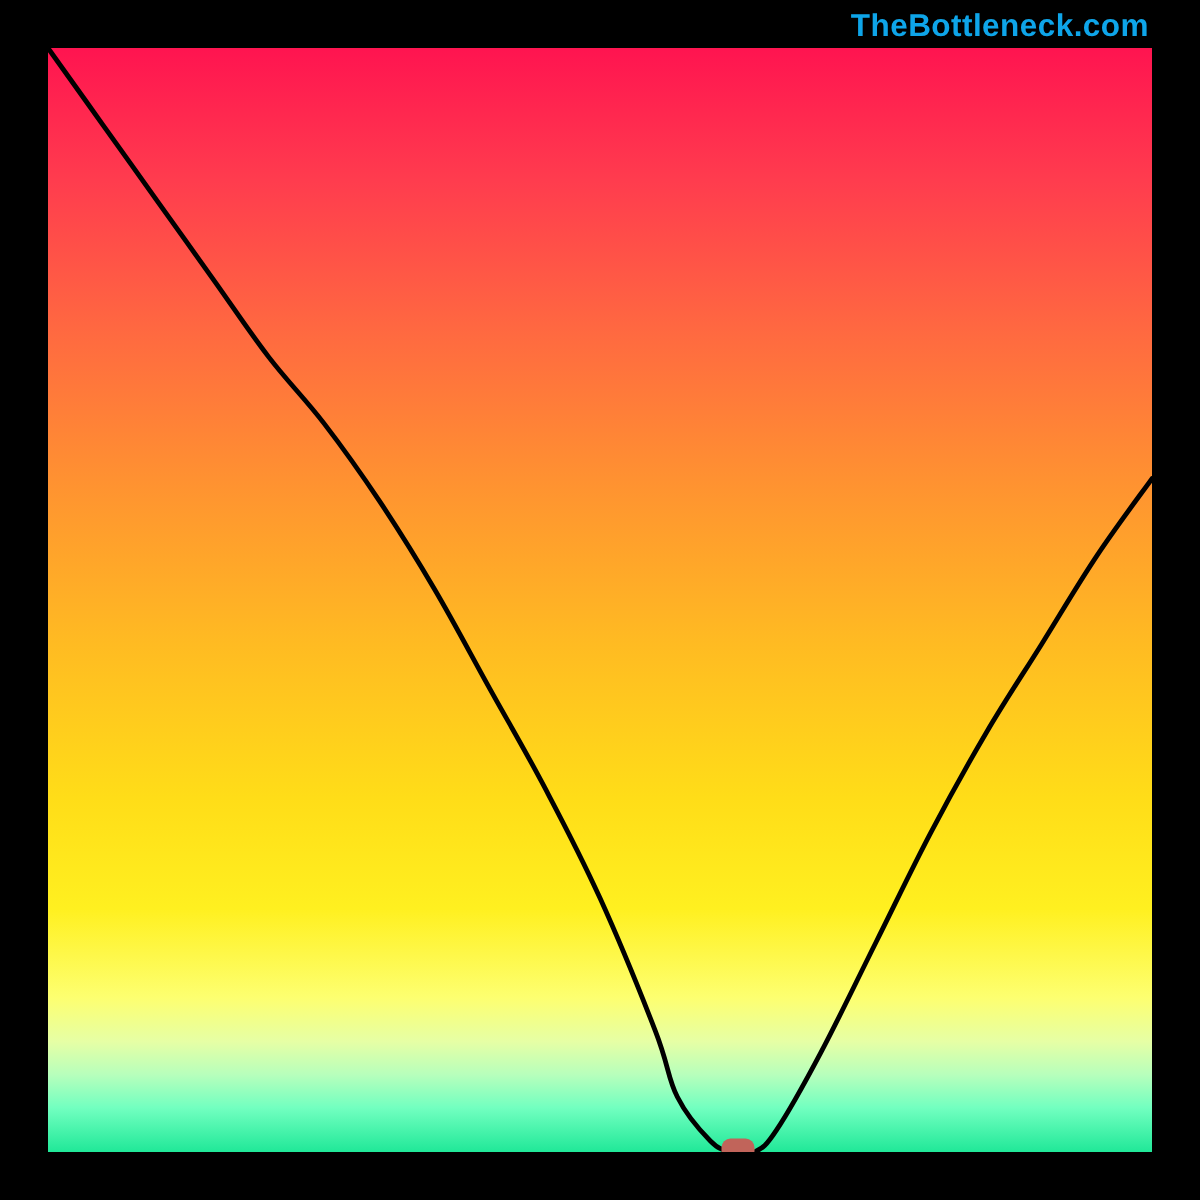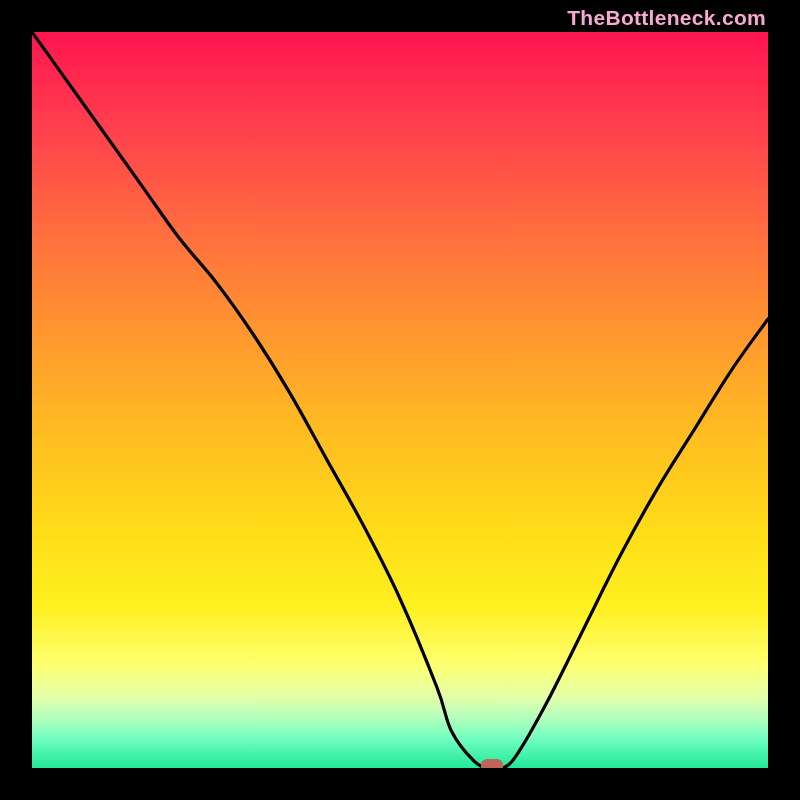--- a/index.html
+++ b/index.html
@@ -47,21 +47,21 @@
   .curve-svg {
     position: absolute;
     inset: 0;
     width: 100%;
     height: 100%;
   }
   .watermark {
     position: absolute;
     top: 6px;
     right: 34px;
-    color: #f9a8d4;
+    color: #0ea5e9;
     font-size: 21px;
     font-weight: 600;
     letter-spacing: 0.3px;
   }
 </style>
 </head>
 <body>
 
 <div class="frame">
 

